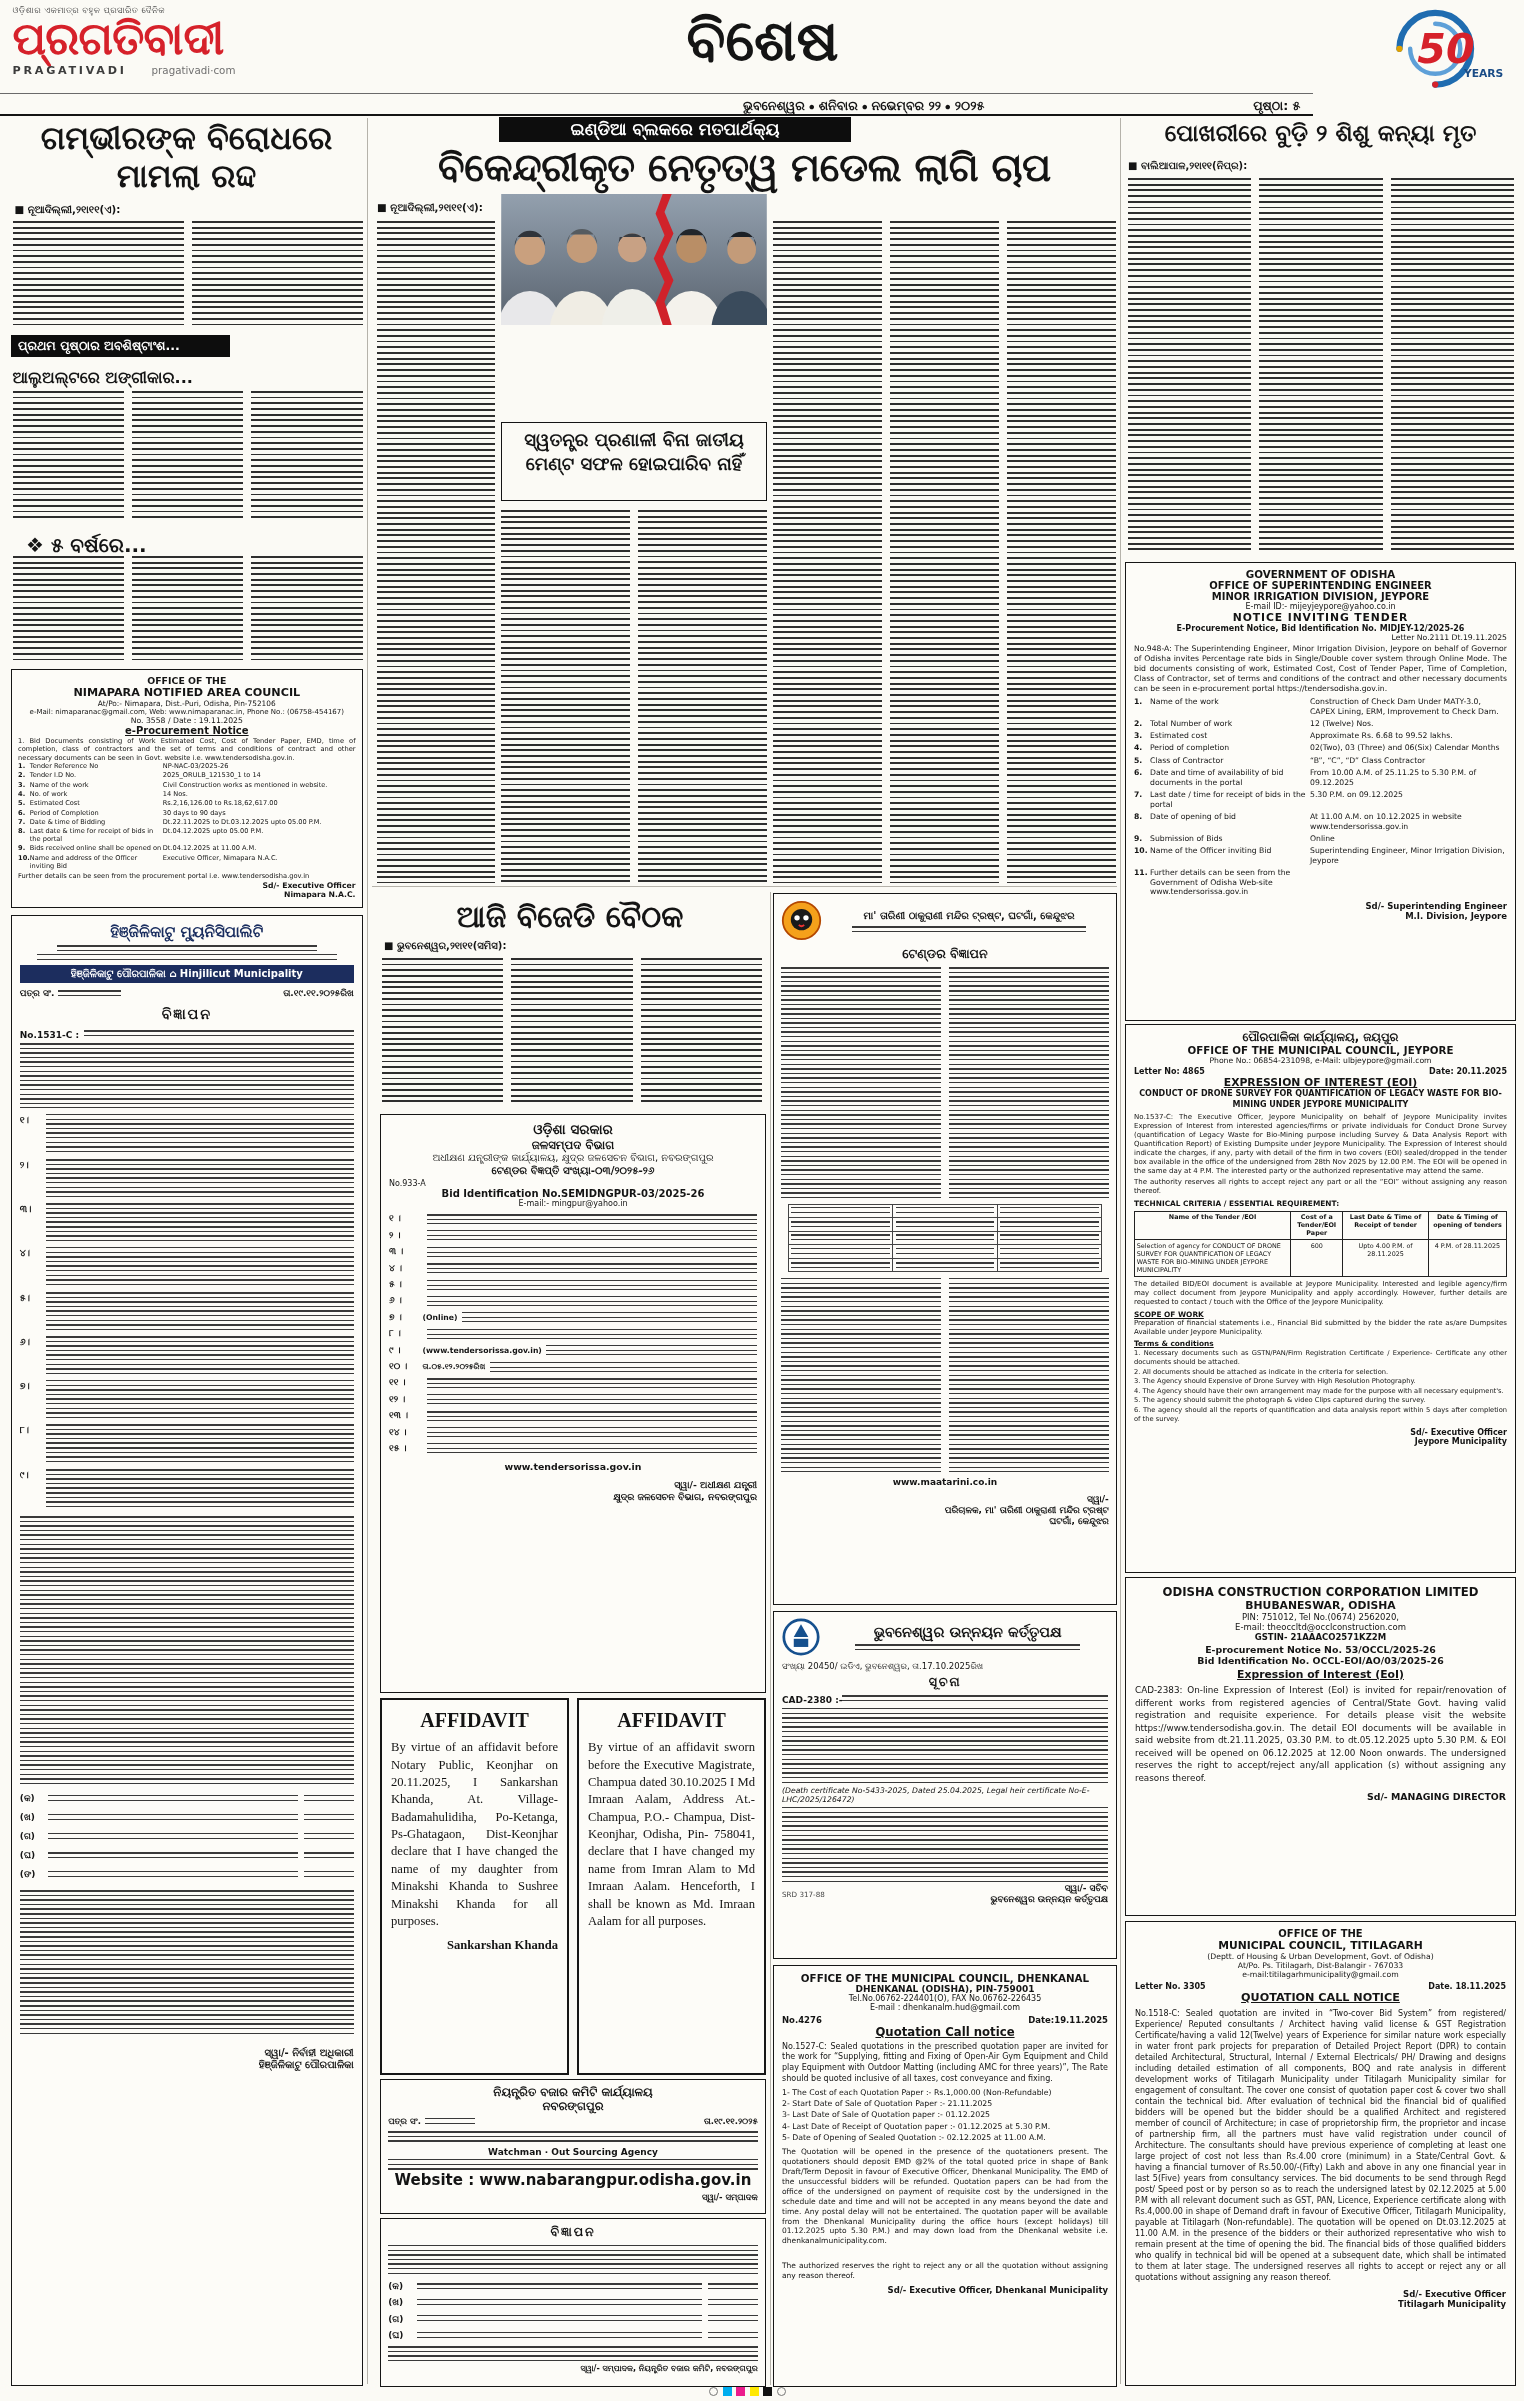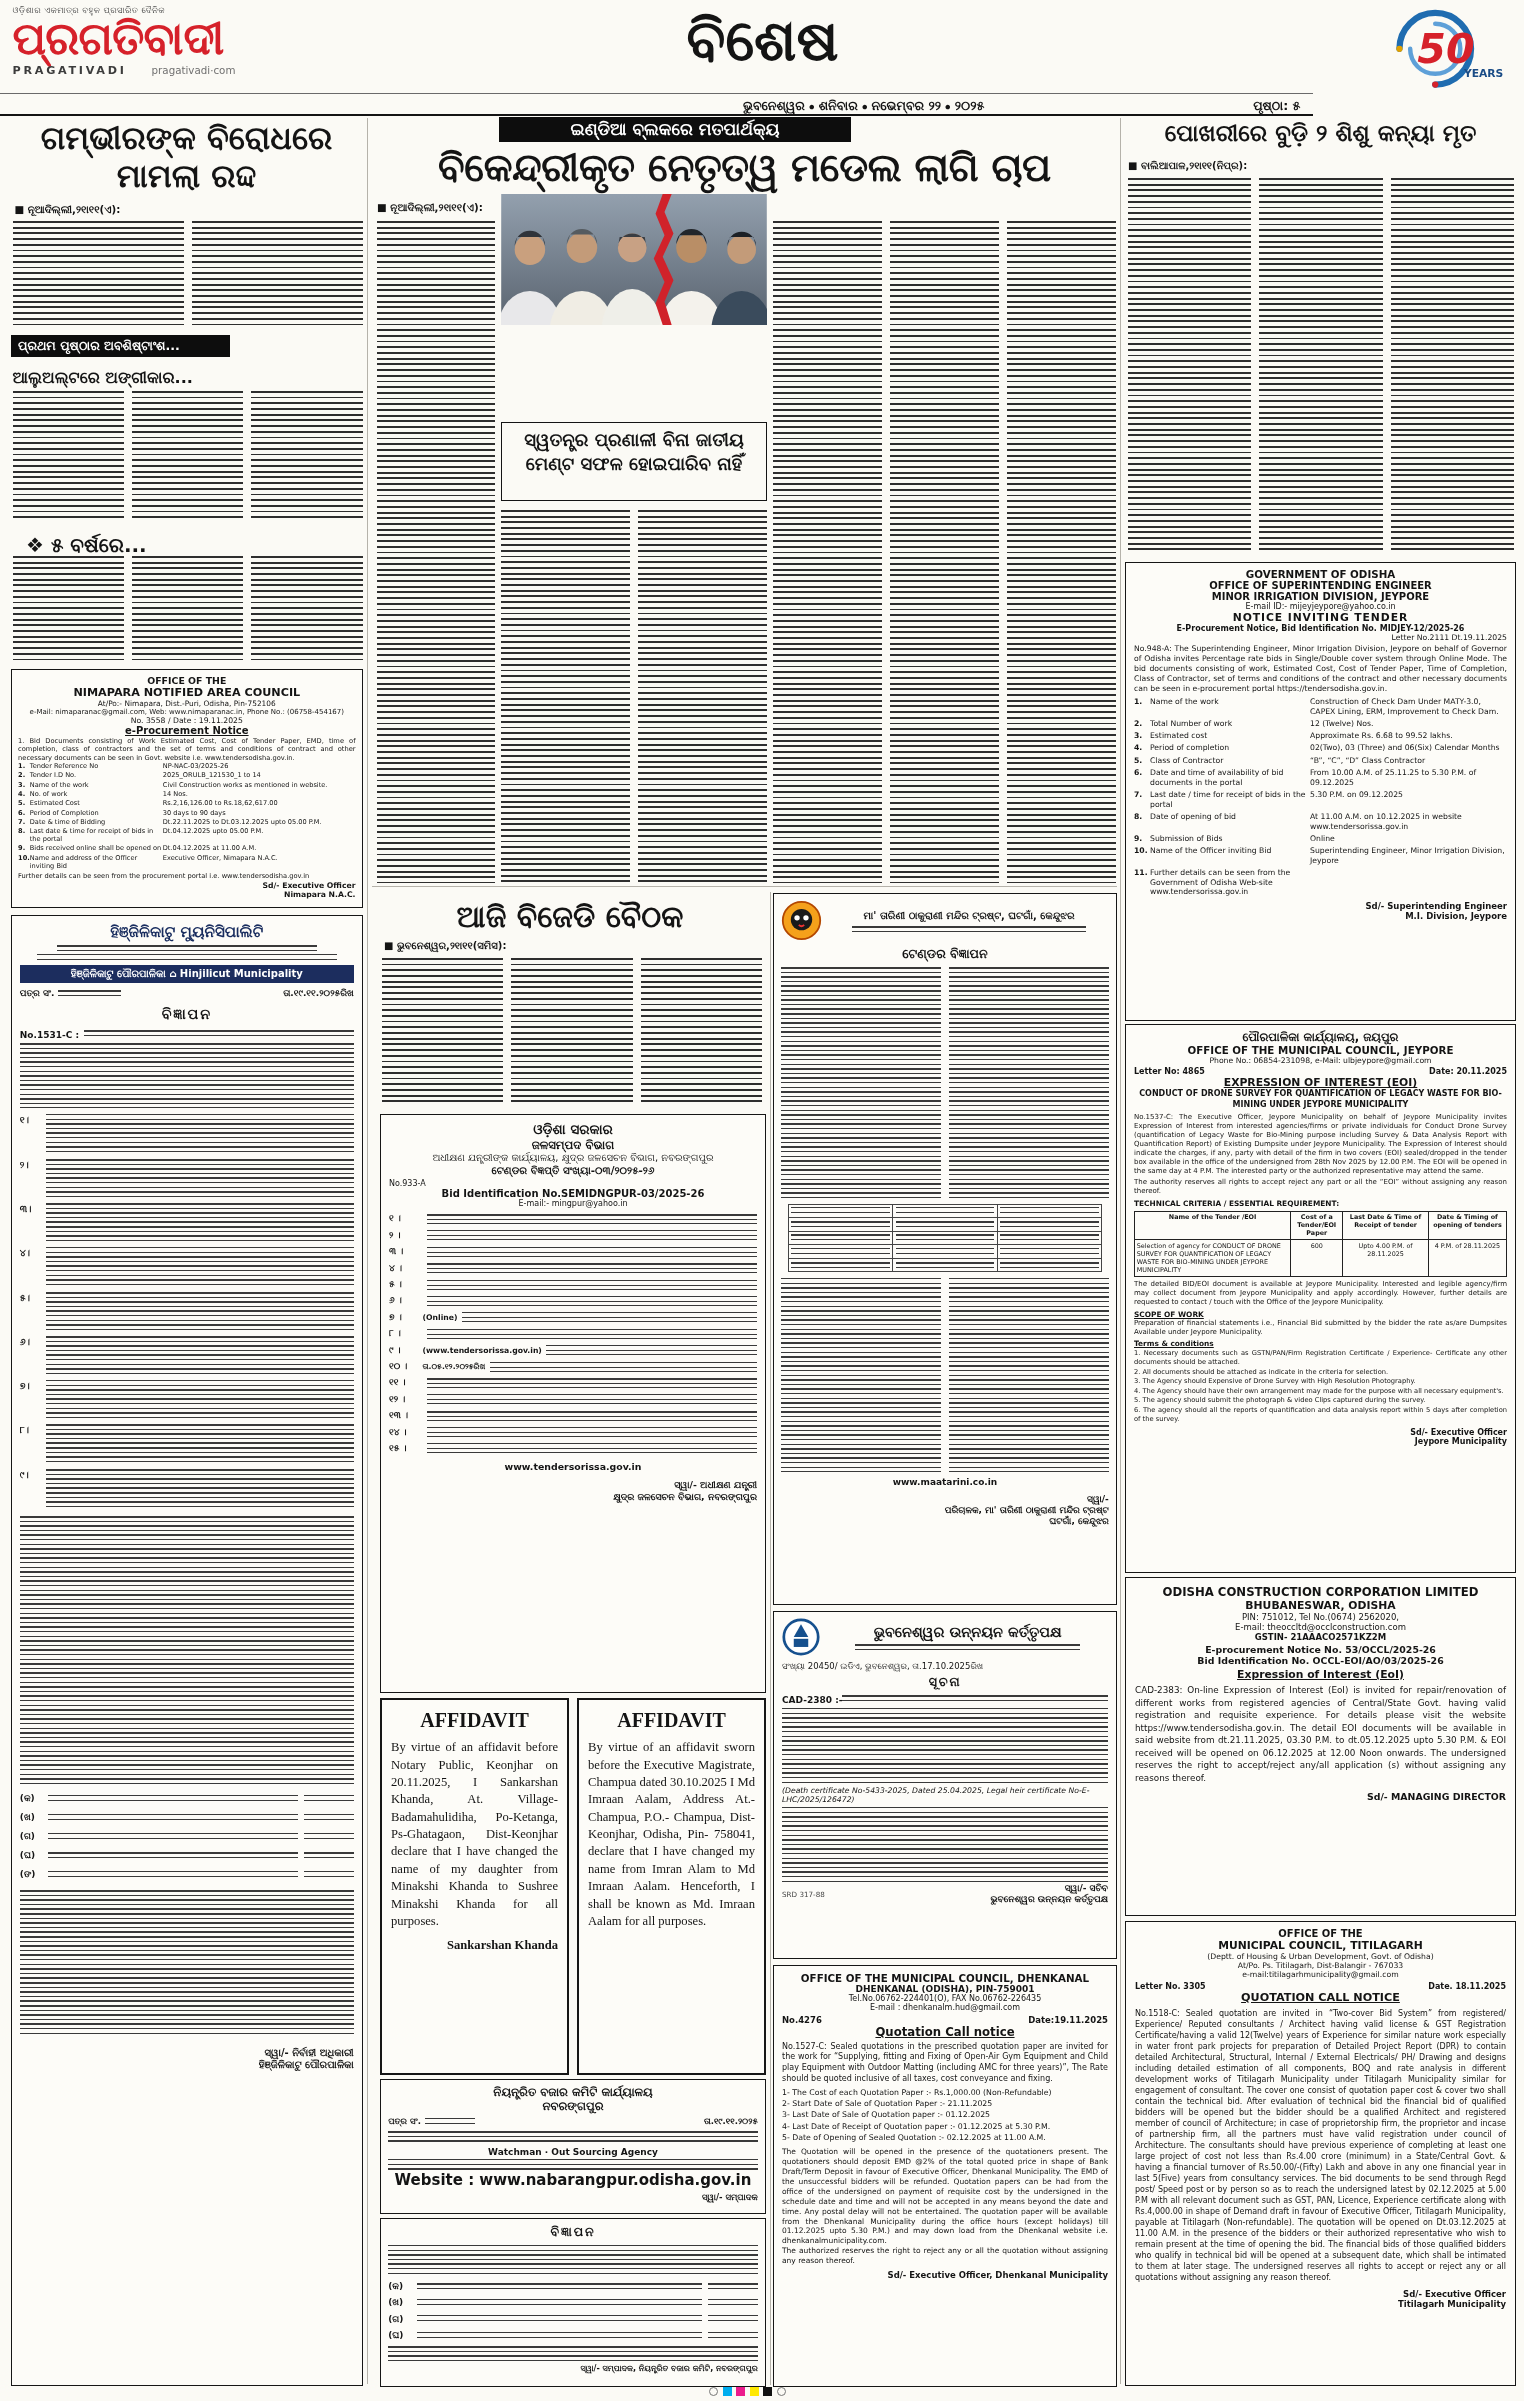--- a/index.html
+++ b/index.html
@@ -638,21 +638,21 @@
 
         <div class="dk-item">2-  Start Date of Sale of Quotation Paper :- 21.11.2025</div>
 
         <div class="dk-item">3-  Last Date of Sale of Quotation paper :- 01.12.2025</div>
 
         <div class="dk-item">4-  Last Date of Receipt of Quotation paper :- 01.12.2025 at 5.30 P.M.</div>
 
         <div class="dk-item">5-  Date of Opening of Sealed Quotation :- 02.12.2025 at 11.00 A.M.</div>
       </div>
     <div class="j" style="font-size:7.5px;line-height:1.32;margin-top:3.6px">The Quotation will be opened in the presence of the quotationers present. The quotationers should deposit EMD @2% of the total quoted price in shape of Bank Draft/Term Deposit in favour of Executive Officer, Dhenkanal Municipality. The EMD of the unsuccessful bidders will be refunded. Quotation papers can be had from the office of the undersigned on payment of requisite cost by the undersigned in the schedule date and time and will not be accepted in any means beyond the date and time. Any postal delay will not be entertained. The quotation paper will be available from the Dhenkanal Municipality during the office hours (except holidays) till 01.12.2025 upto 5.30 P.M.) and may down load from the Dhenkanal website i.e. dhenkanalmunicipality.com.</div>
-    <div class="j" style="font-size:7.5px;line-height:1.32;margin-top:0">The authorized reserves the right to reject any or all the quotation without assigning any reason thereof.</div>
+    <div class="j" style="font-size:7.5px;line-height:1.32;margin-top:15px">The authorized reserves the right to reject any or all the quotation without assigning any reason thereof.</div>
     <div class="r b" style="font-size:8.5px;margin-top:3.6px">Sd/- Executive Officer, Dhenkanal Municipality</div>
   </div>
 
   <div class="abs ctr b" style="left:1125px;top:120px;width:391px;font-size:23px">ପୋଖରୀରେ ବୁଡ଼ି ୨ ଶିଶୁ କନ୍ୟା ମୃତ</div>
   <div class="abs b" style="left:1128px;top:160px;font-size:10px">■ ବାଲିଆପାଳ,୨୧ା୧୧(ନିପ୍ର):</div>
   <div class="abs cols" style="left:1128px;top:178px;width:386px;height:375px">
     <div class="tx"></div>
     <div class="tx"></div>
     <div class="tx"></div>
   </div>

